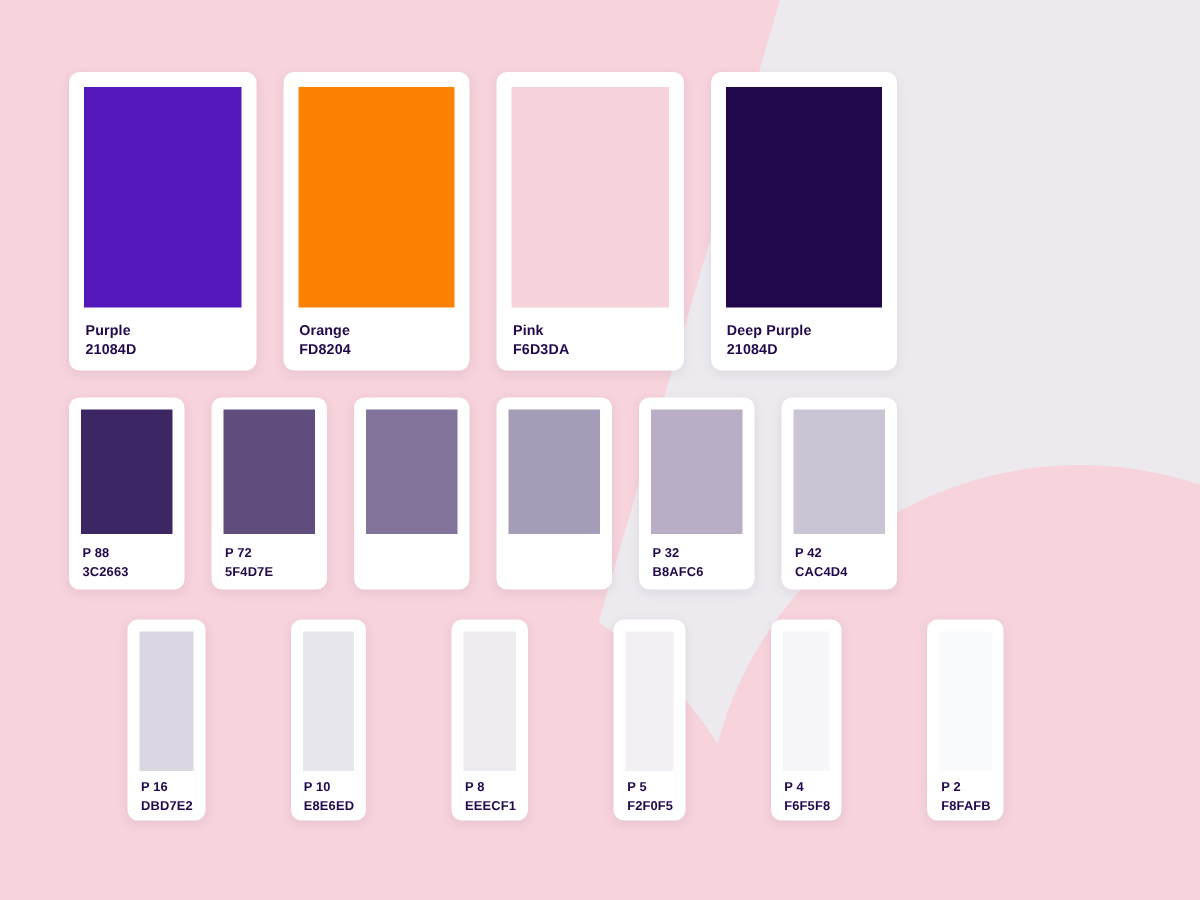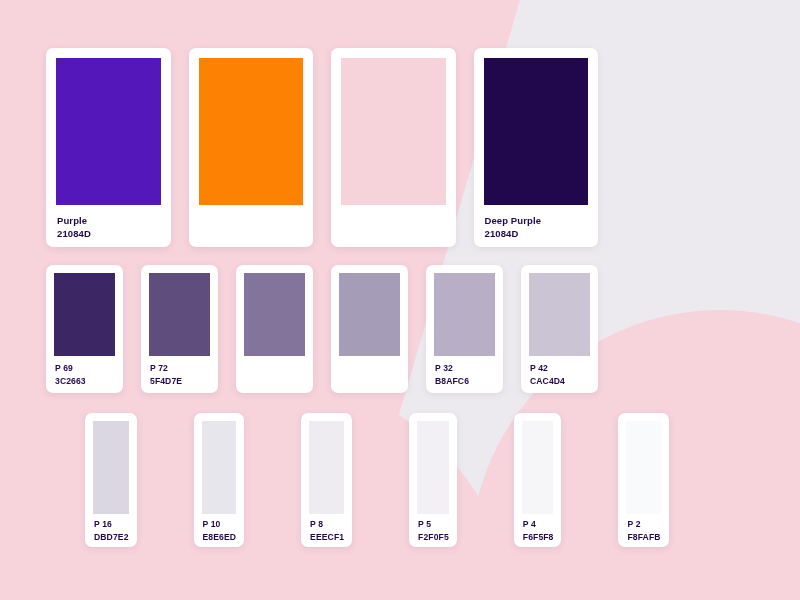--- a/index.html
+++ b/index.html
@@ -122,37 +122,45 @@
   <section class="row" id="row-large">
       <div class="card">
         <div class="swatch" style="background: rgb(84, 23, 186);"></div>
         <div class="meta">
           <div class="name">Purple</div>
           <div class="hex">21084D</div>
         </div>
       </div>
       <div class="card">
         <div class="swatch" style="background: rgb(253, 130, 4);"></div>
+        <div class="meta">
+          <div class="name">Orange</div>
+          <div class="hex">FD8204</div>
+        </div>
       </div>
       <div class="card">
         <div class="swatch" style="background: rgb(246, 211, 218);"></div>
+        <div class="meta">
+          <div class="name">Pink</div>
+          <div class="hex">F6D3DA</div>
+        </div>
       </div>
       <div class="card">
         <div class="swatch" style="background: rgb(33, 8, 77);"></div>
         <div class="meta">
           <div class="name">Deep Purple</div>
           <div class="hex">21084D</div>
         </div>
       </div>
     </section>
   <section class="row" id="row-mid">
       <div class="card">
         <div class="swatch" style="background: rgb(60, 38, 99);"></div>
         <div class="meta">
-          <div class="name">P 69</div>
+          <div class="name">P 88</div>
           <div class="hex">3C2663</div>
         </div>
       </div>
       <div class="card">
         <div class="swatch" style="background: rgb(95, 77, 126);"></div>
         <div class="meta">
           <div class="name">P 72</div>
           <div class="hex">5F4D7E</div>
         </div>
       </div>

